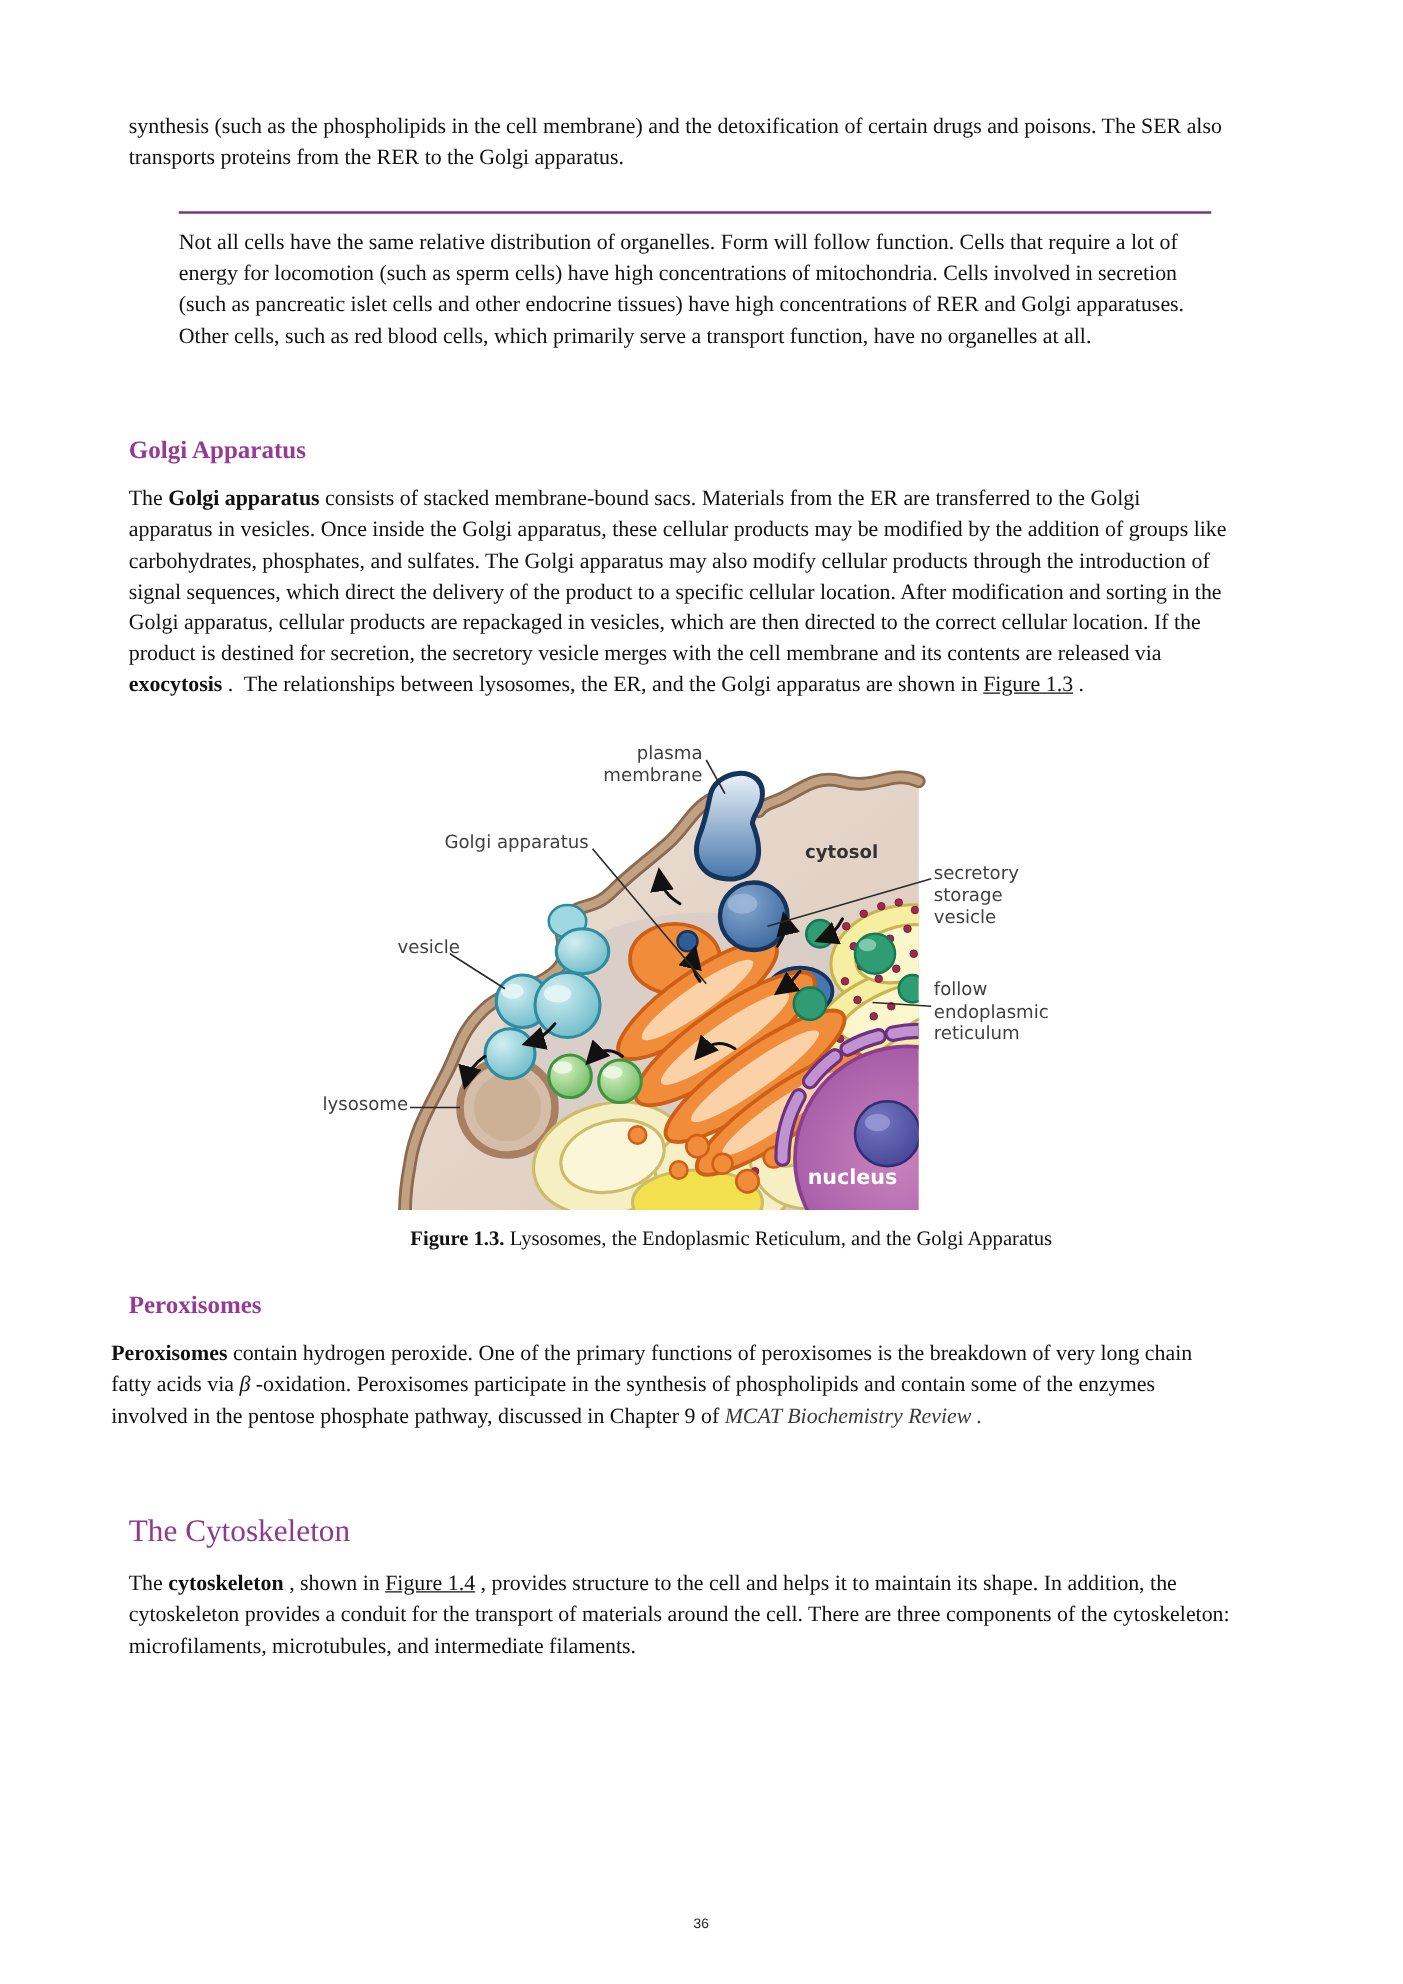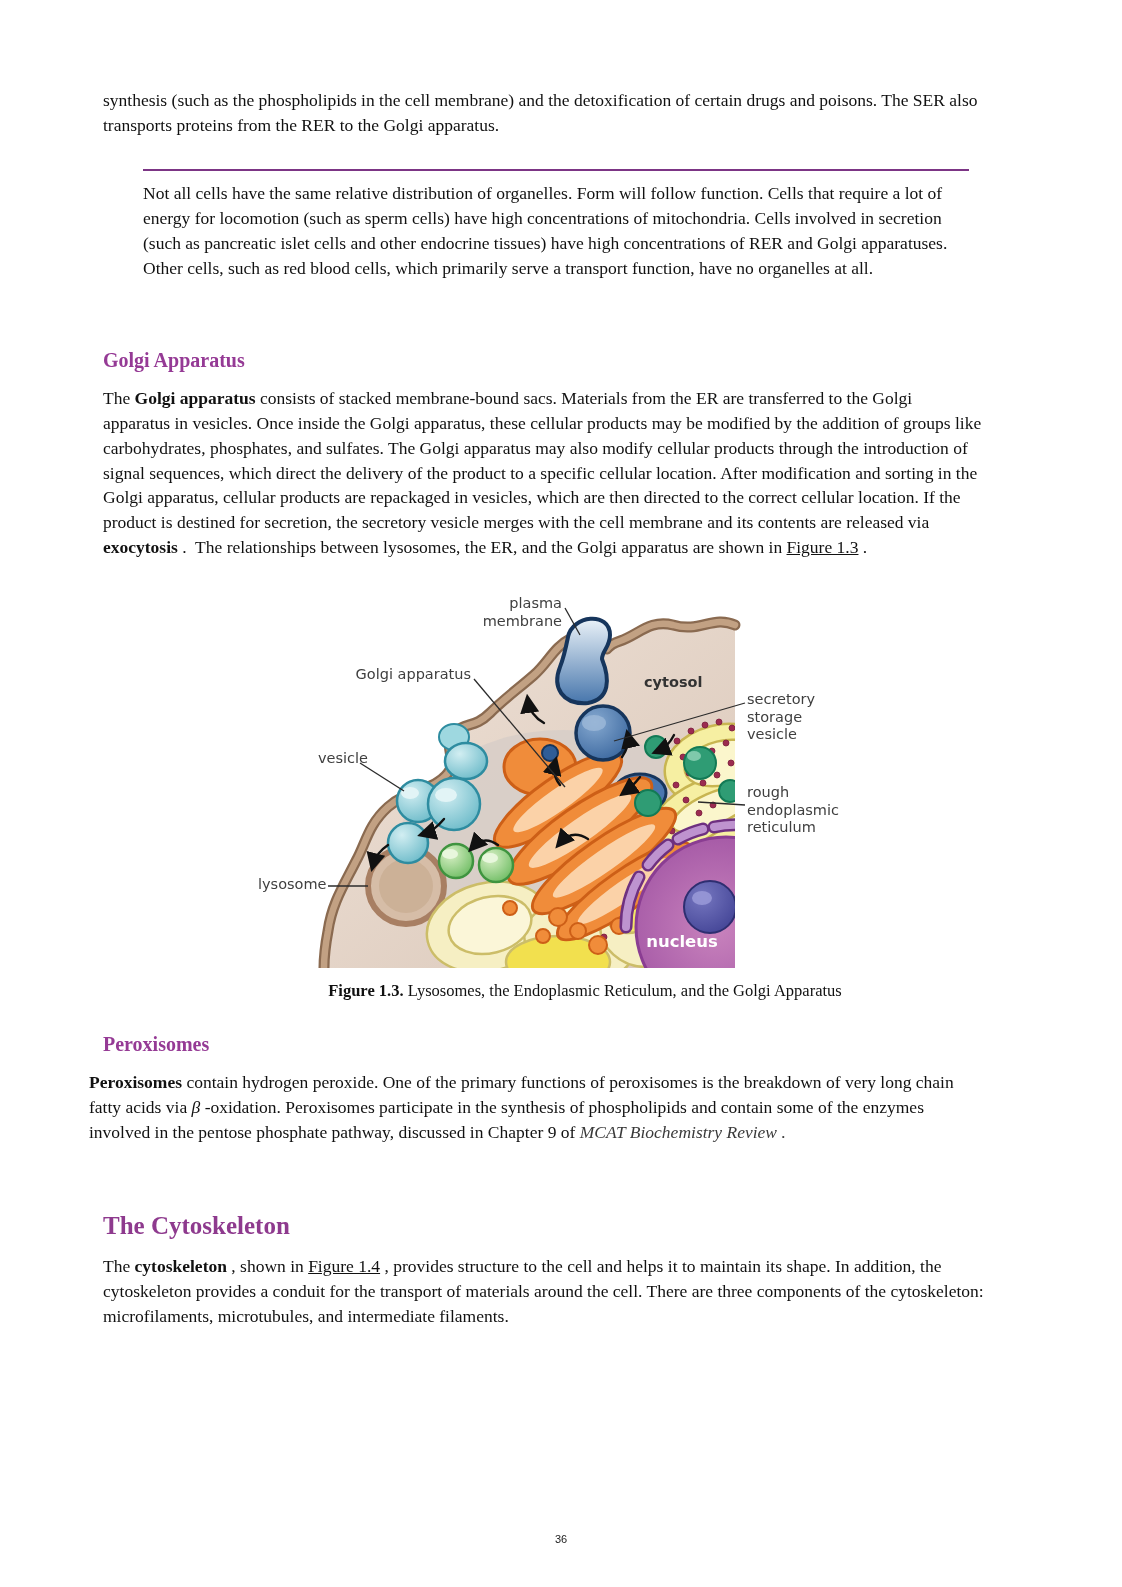--- a/index.html
+++ b/index.html
@@ -1,21 +1,21 @@
 <!DOCTYPE html>
 <html><head>
 <meta charset="utf-8">
 <style>
   html,body{margin:0;padding:0;background:#ffffff;}
   .page{position:relative;width:1122px;height:1587px;background:#ffffff;overflow:hidden;
         font-family:"Liberation Serif",serif;color:#111;}
   .bodytext{font-size:17.5px;line-height:1.42;text-align:left;}
   .abs{position:absolute;}
   .heading{color:#953a95;font-weight:bold;font-size:20px;}
-  .bigheading{color:#8e3a8e;font-weight:bold;font-size:25px;}
+  .bigheading{color:#8e3a8e;font-weight:normal;font-size:25px;}
   .kc-title{color:#9a3f9a;font-weight:bold;font-size:19px;letter-spacing:.4px;}
   .kc-rule{border:none;border-top:2.5px solid #7c3585;margin:4px 0 10px 0;}
   .figlink{color:#111;text-decoration:underline;cursor:pointer;}
   b{font-weight:bold;}
   .caption{font-size:16.5px;text-align:center;width:100%;padding-left:24px;}
   .fig-label{position:absolute;font-family:"DejaVu Sans","Liberation Sans",sans-serif;
              font-size:14.5px;line-height:1.22;color:#3f3f3f;}
   .fig-label.bold{font-weight:bold;color:#333;}
   .pagenum{font-family:"Liberation Sans",sans-serif;font-size:11px;color:#222;
            width:100%;text-align:center;}
@@ -261,21 +261,21 @@
     
     <div class="fig-label" style="left:168px;top:0px;width:136px;text-align:right;">plasma membrane</div>
     <div class="fig-label" style="left:97px;top:71px;width:116px;text-align:right;">Golgi apparatus</div>
     <div class="fig-label bold" style="left:386px;top:79px;">cytosol</div>
     <div class="fig-label" style="left:489px;top:96px;width:100px;">
       <div>secretory</div>
       <div>storage vesicle</div>
     </div>
     <div class="fig-label" style="left:60px;top:155px;width:52px;">vesicle</div>
     <div class="fig-label" style="left:489px;top:189px;width:100px;">
-      <div>rough</div>
+      <div>follow</div>
       <div>endoplasmic</div>
       <div>reticulum</div>
     </div>
     <div class="fig-label" style="left:0px;top:281px;width:68px;text-align:center;">lysosome</div>
   </div>
 
   <div class="abs caption" style="left:0px;top:981px;">
     <b>Figure 1.3.</b><span> Lysosomes, the Endoplasmic Reticulum, and the Golgi Apparatus</span>
   </div>
 

